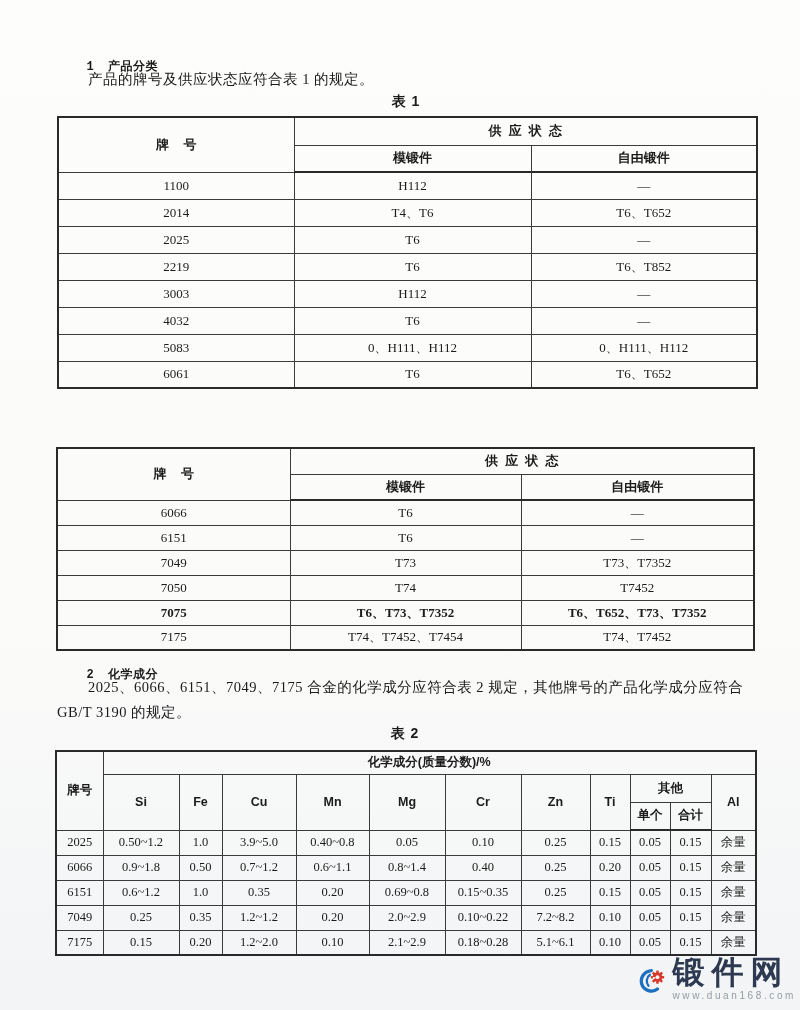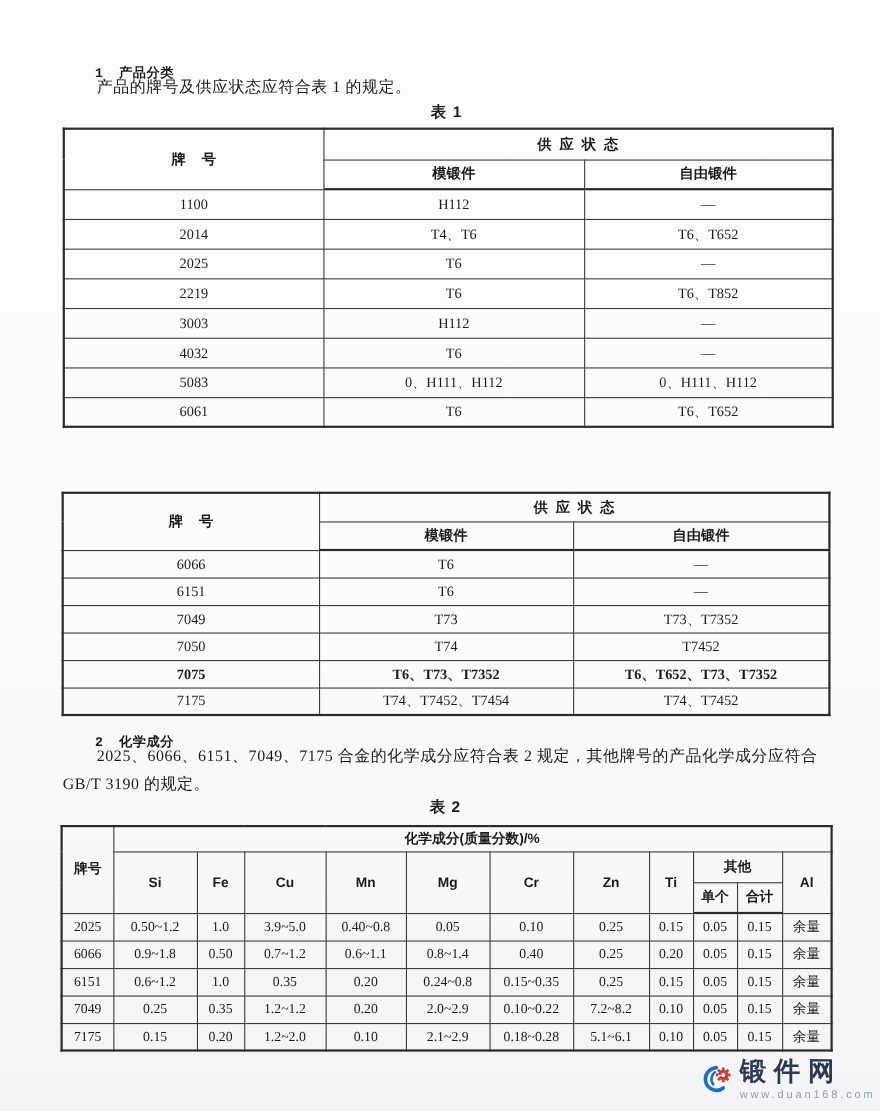--- a/index.html
+++ b/index.html
@@ -34,22 +34,22 @@
     font-weight:bold;font-size:13px;
   }
   table.doc td{font-size:13px;}
   table.t2 th{font-size:12.5px;}
   table.t2 td{font-size:12.5px;}
   tr.hdr-bottom th{border-bottom:2px solid #2a2a2a;}
   
   .logo{display:flex;align-items:center;gap:6px;}
   .logo-text{display:flex;flex-direction:column;align-items:flex-start;}
   .logo-name{
-    font-family:Liberation Serif, serif;
-    font-weight:bold;font-size:24px;letter-spacing:7px;line-height:26px;
+    font-family:Liberation Mono, monospace;
+    font-weight:bold;font-size:32px;letter-spacing:7px;line-height:26px;
     color:#2d3950;white-space:pre;
   }
   .logo-url{
     font-family:"Liberation Sans","DejaVu Sans",sans-serif;
     font-size:10px;letter-spacing:2.6px;color:#949ca3;margin-top:2px;white-space:pre;
   }
 </style>
 </head>
 <body>
 
@@ -245,21 +245,21 @@
         <td>0.05</td>
         <td>0.15</td>
         <td>余量</td>
       </tr>
       <tr style="height: 25px;">
         <td>6151</td>
         <td>0.6~1.2</td>
         <td>1.0</td>
         <td>0.35</td>
         <td>0.20</td>
-        <td>0.24~0.8</td>
+        <td>0.69~0.8</td>
         <td>0.15~0.35</td>
         <td>0.25</td>
         <td>0.15</td>
         <td>0.05</td>
         <td>0.15</td>
         <td>余量</td>
       </tr>
       <tr style="height: 25px;">
         <td>7049</td>
         <td>0.25</td>

